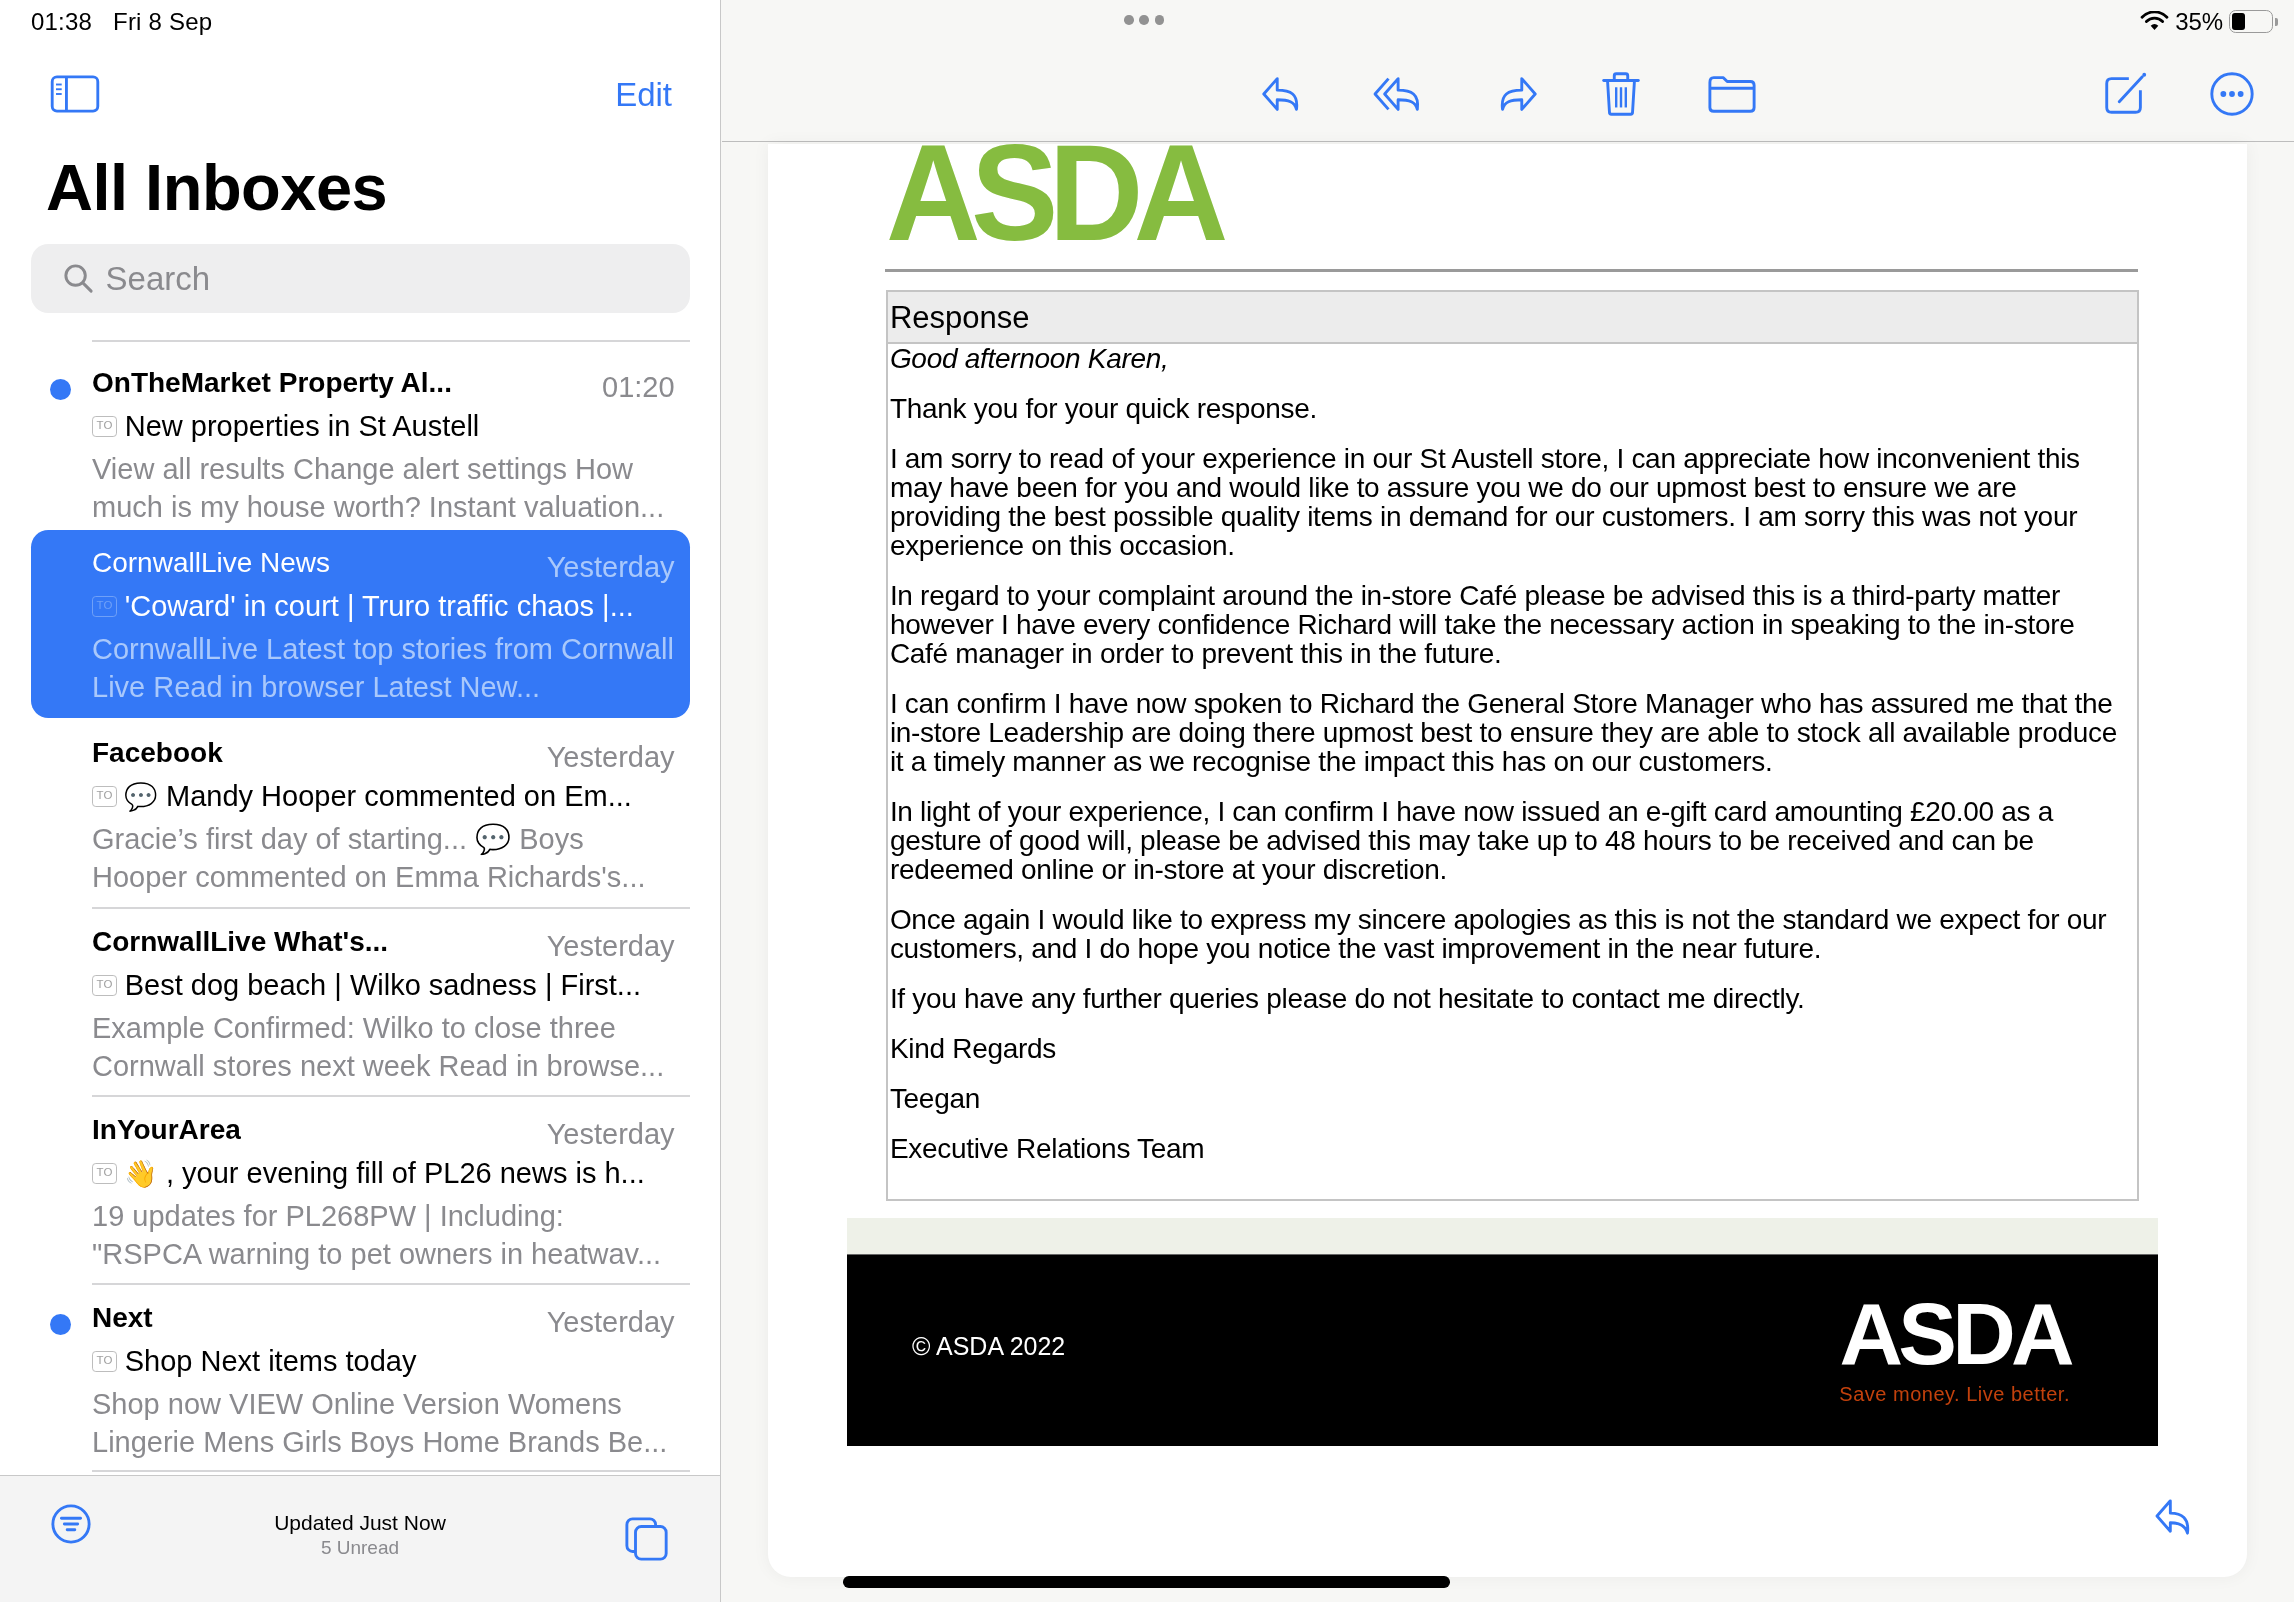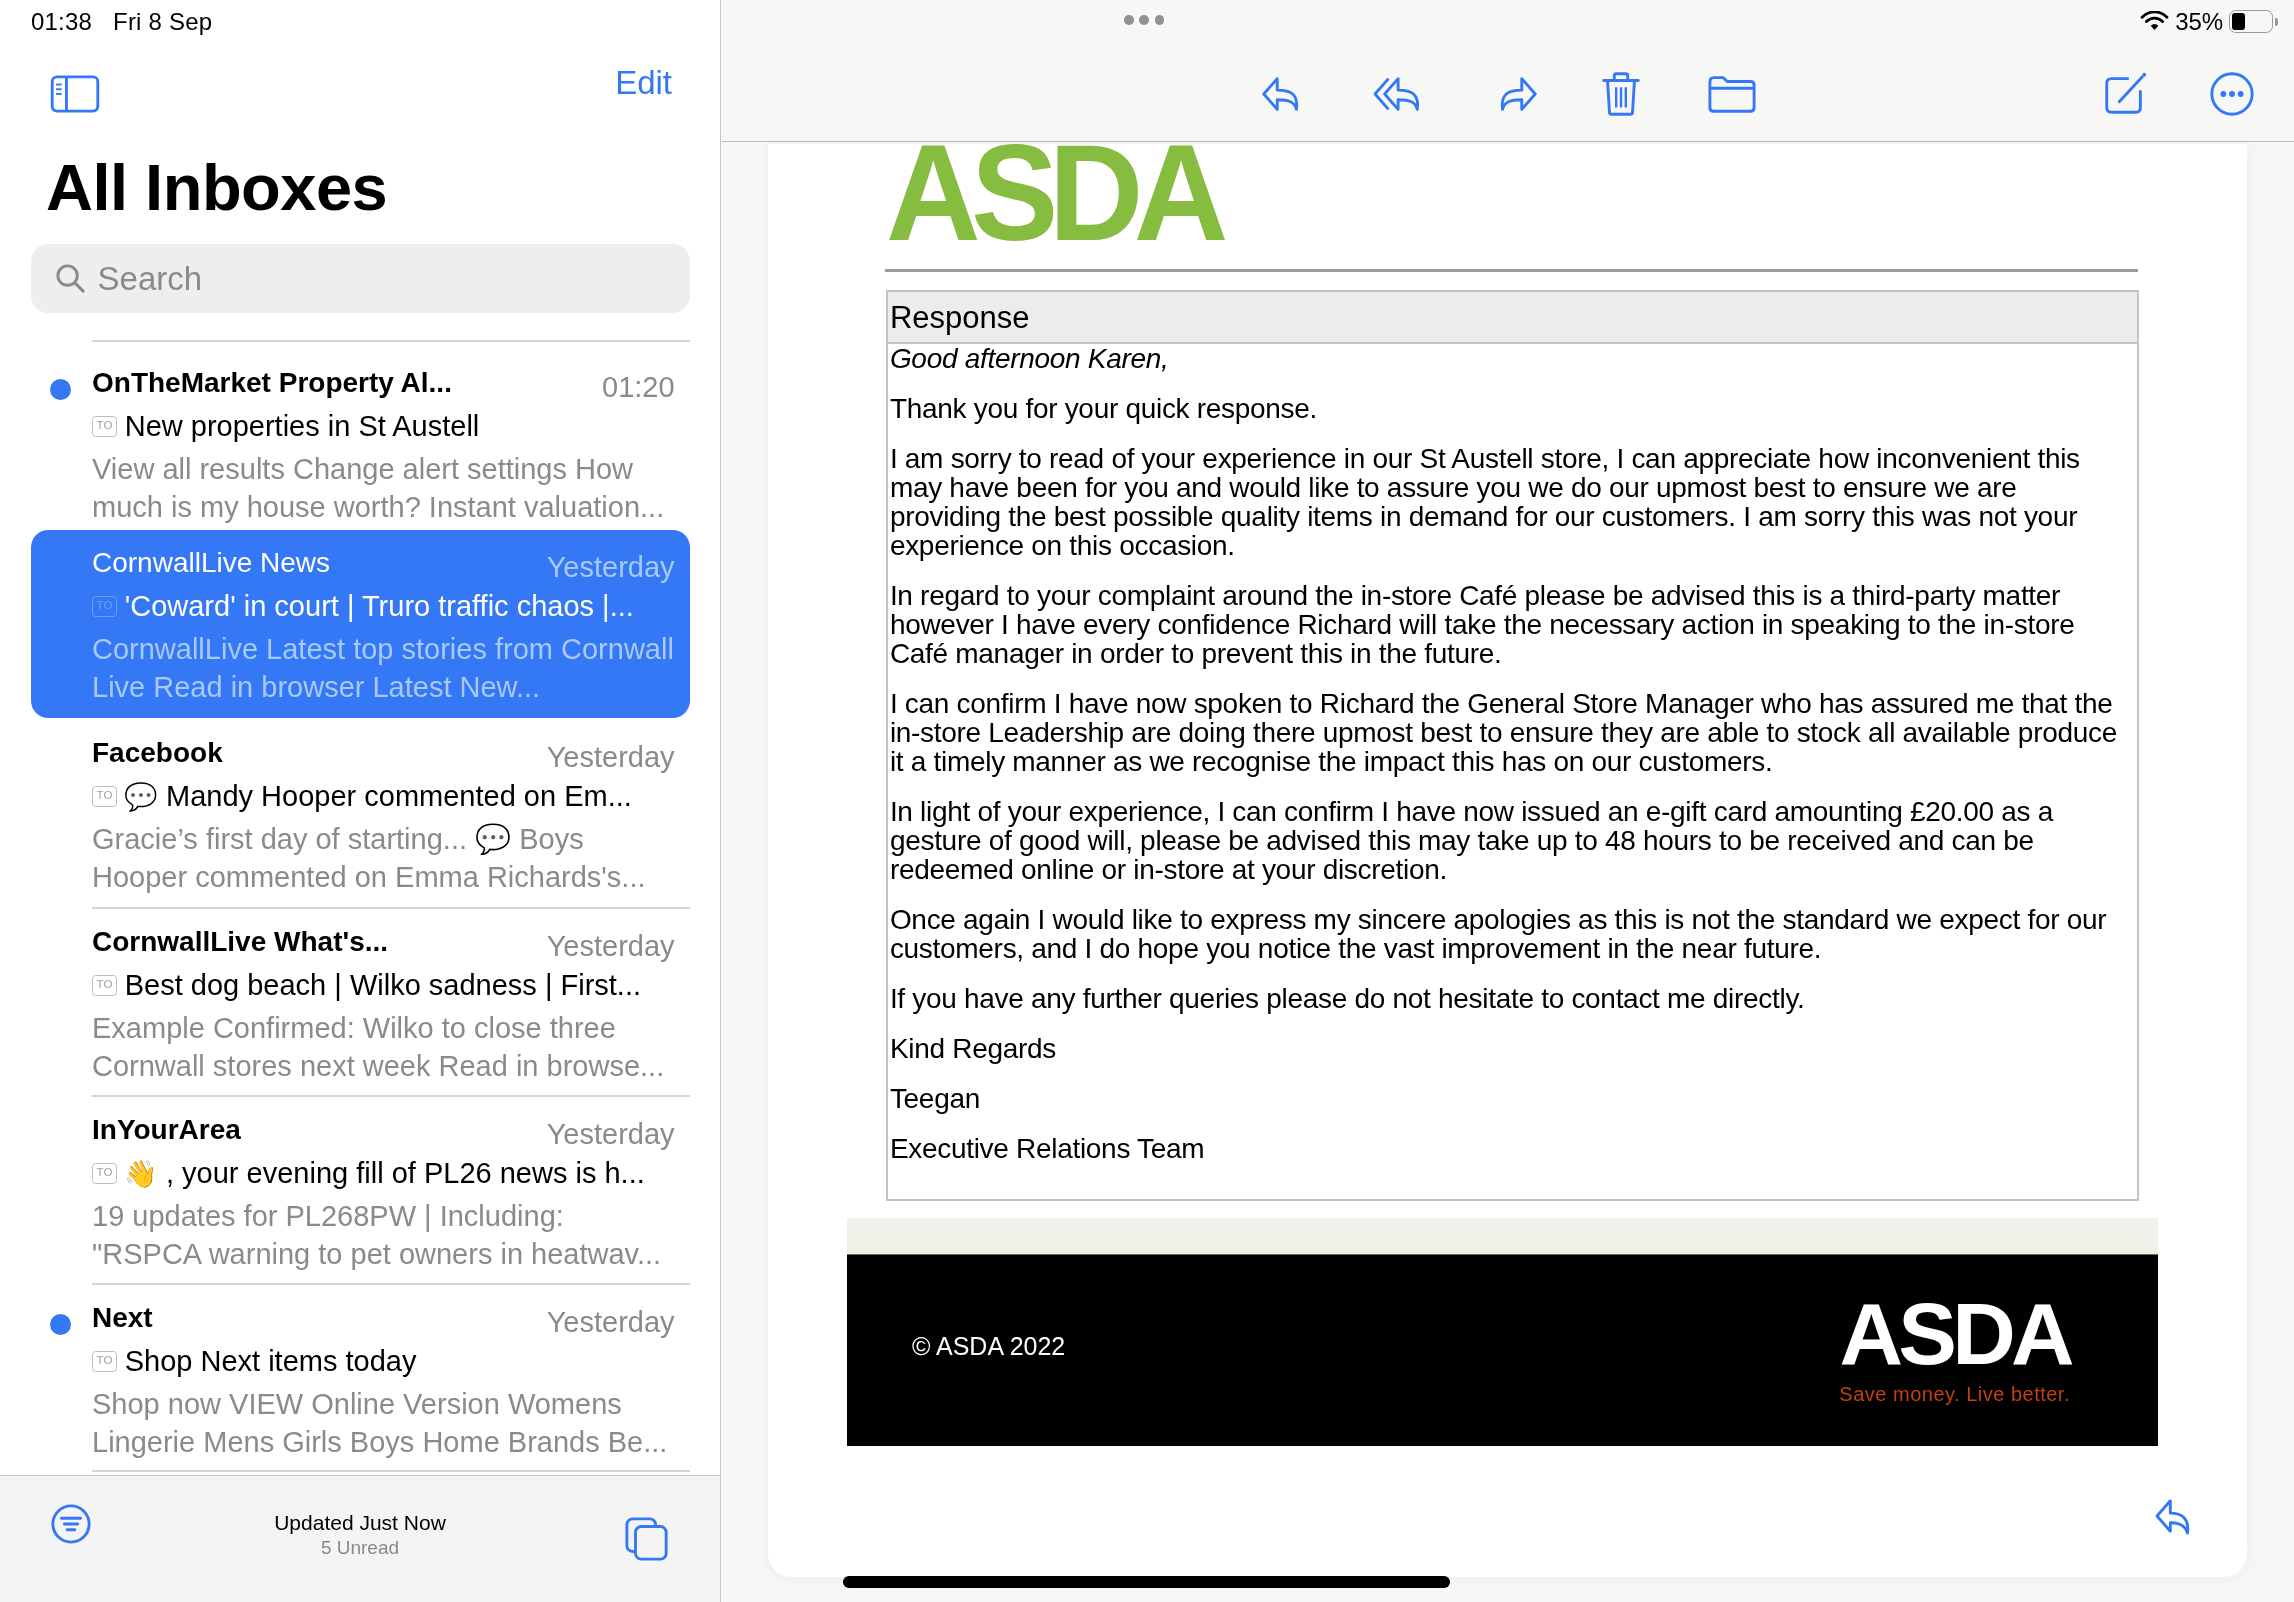--- a/index.html
+++ b/index.html
@@ -4,23 +4,23 @@
 <style>
   * { box-sizing: border-box; margin: 0; padding: 0; }
   html, body { width: 2294px; height: 1602px; overflow: hidden; background: #f7f7f5; font-family: "Liberation Sans", sans-serif; color: #000; }
   .root { position: relative; width: 2294px; height: 1602px; }
 
   
   .sidebar { position: absolute; left: 0; top: 0; width: 721px; height: 1602px; background: #fff; border-right: 1.9px solid #c8c8c8; }
   .status-left { position: absolute; left: 31px; top: 7.7px; font-size: 24px; color: #000; letter-spacing: 0.2px; }
   .status-left span + span { margin-left: 21px; }
   .sidebar-toggle { position: absolute; left: 50px; top: 75px; width: 50px; height: 38px; cursor: pointer; }
-  .edit-btn { position: absolute; right: 48px; top: 64px; font-size: 33px; color: #3478f6; cursor: pointer; }
+  .edit-btn { position: absolute; right: 48px; top: 76px; font-size: 33px; color: #3478f6; cursor: pointer; }
   .big-title { position: absolute; left: 46px; top: 150px; font-size: 65px; font-weight: bold; letter-spacing: -0.5px; }
-  .search { position: absolute; left: 31px; top: 244px; width: 659px; height: 69px; background: #eeeeef; border-radius: 17.3px; display: flex; align-items: center; padding-left: 22px; cursor: text; }
+  .search { position: absolute; left: 31px; top: 244px; width: 659px; height: 69px; background: #eeeeef; border-radius: 17.3px; display: flex; align-items: center; padding-left: 30px; cursor: text; }
   .search svg { width: 35px; height: 35px; }
   .search input { border: none; background: transparent; font-size: 33px; font-family: "Liberation Sans", sans-serif; color: #8a8a8e; margin-left: 9.6px; outline: none; width: 576px; }
   .search input::placeholder { color: #8a8a8e; }
 
   .mail-list { position: absolute; left: 0; top: 340px; width: 721px; }
   .divider { position: absolute; left: 92px; right: 31px; height: 1.9px; background: #d6d6d8; }
   .mail-item { position: absolute; left: 31px; width: 659px; height: 188px; border-radius: 17.3px; cursor: pointer; }
   .mail-item.selected { background: #3478f6; }
   .unread-dot { position: absolute; left: 19px; top: 29px; width: 21px; height: 21px; border-radius: 50%; background: #3478f6; }
   .mail-sender { position: absolute; left: 61px; top: 17.3px; font-size: 28px; font-weight: bold; color: #000; white-space: nowrap; }

